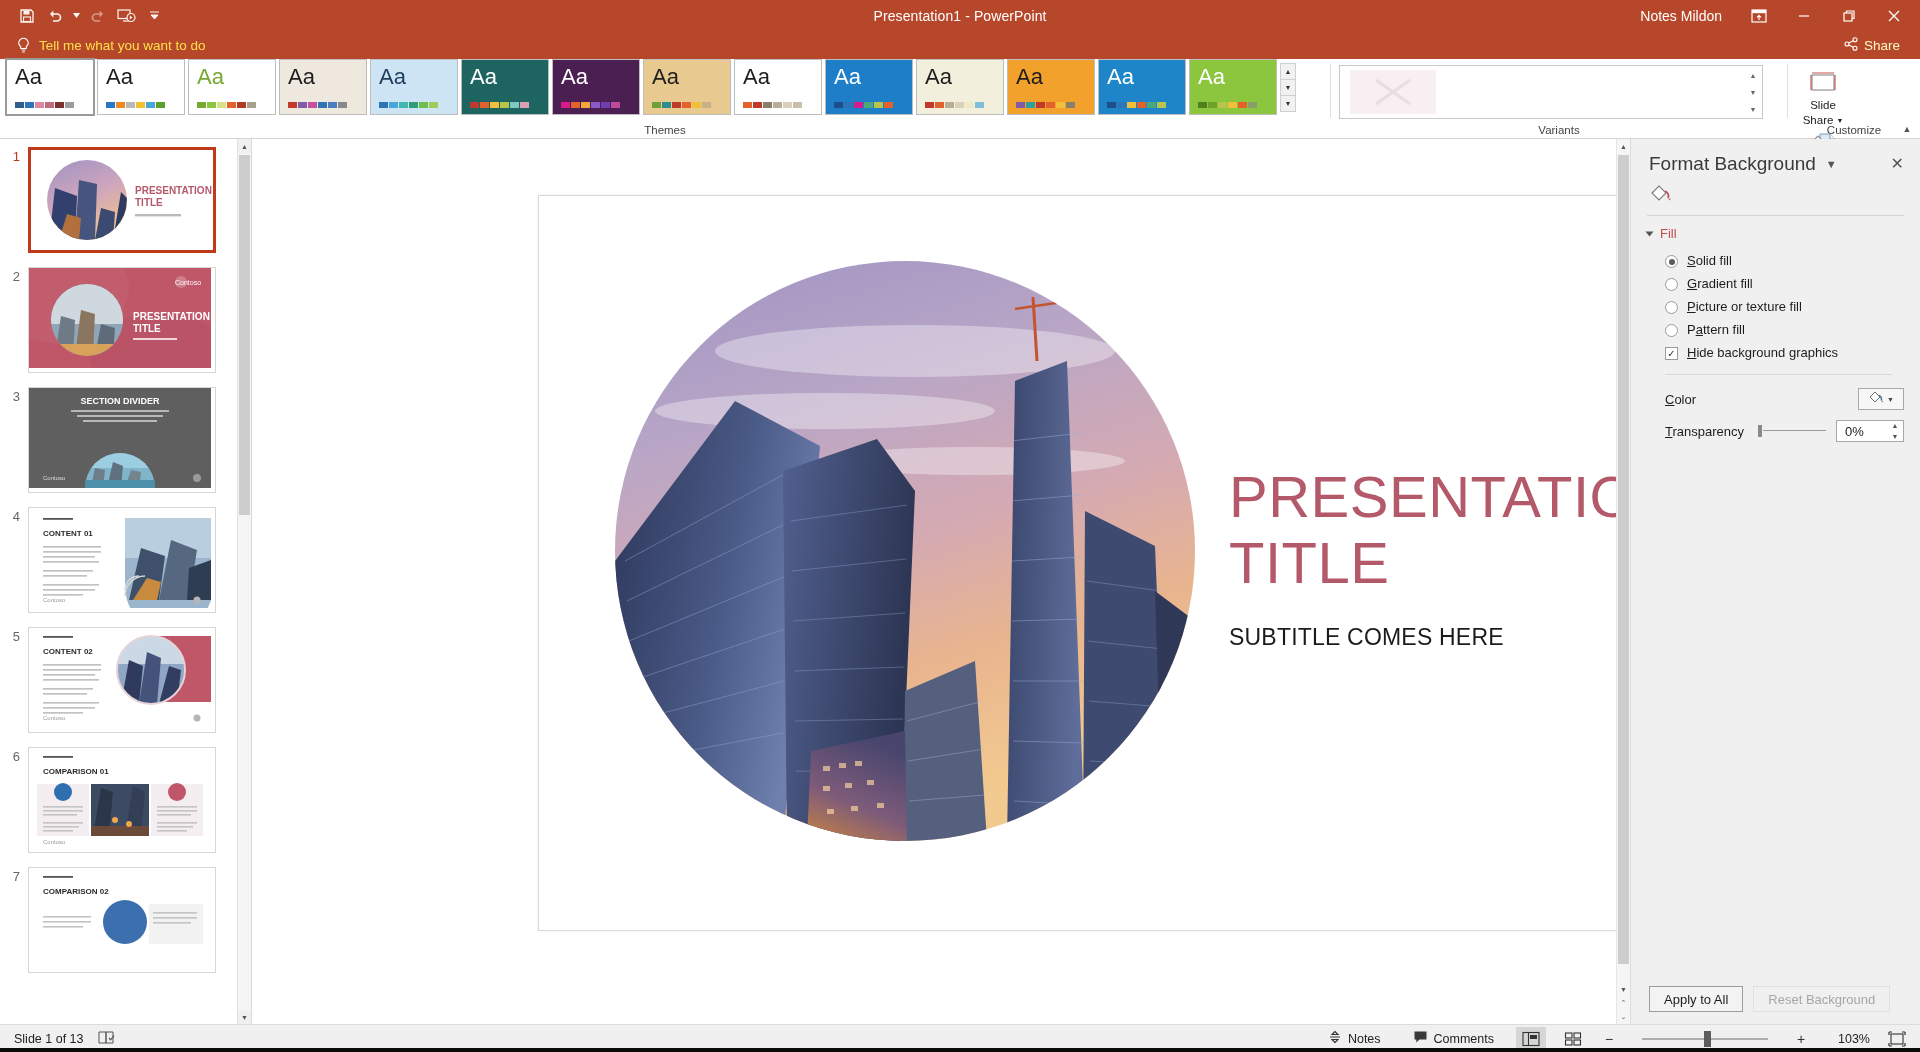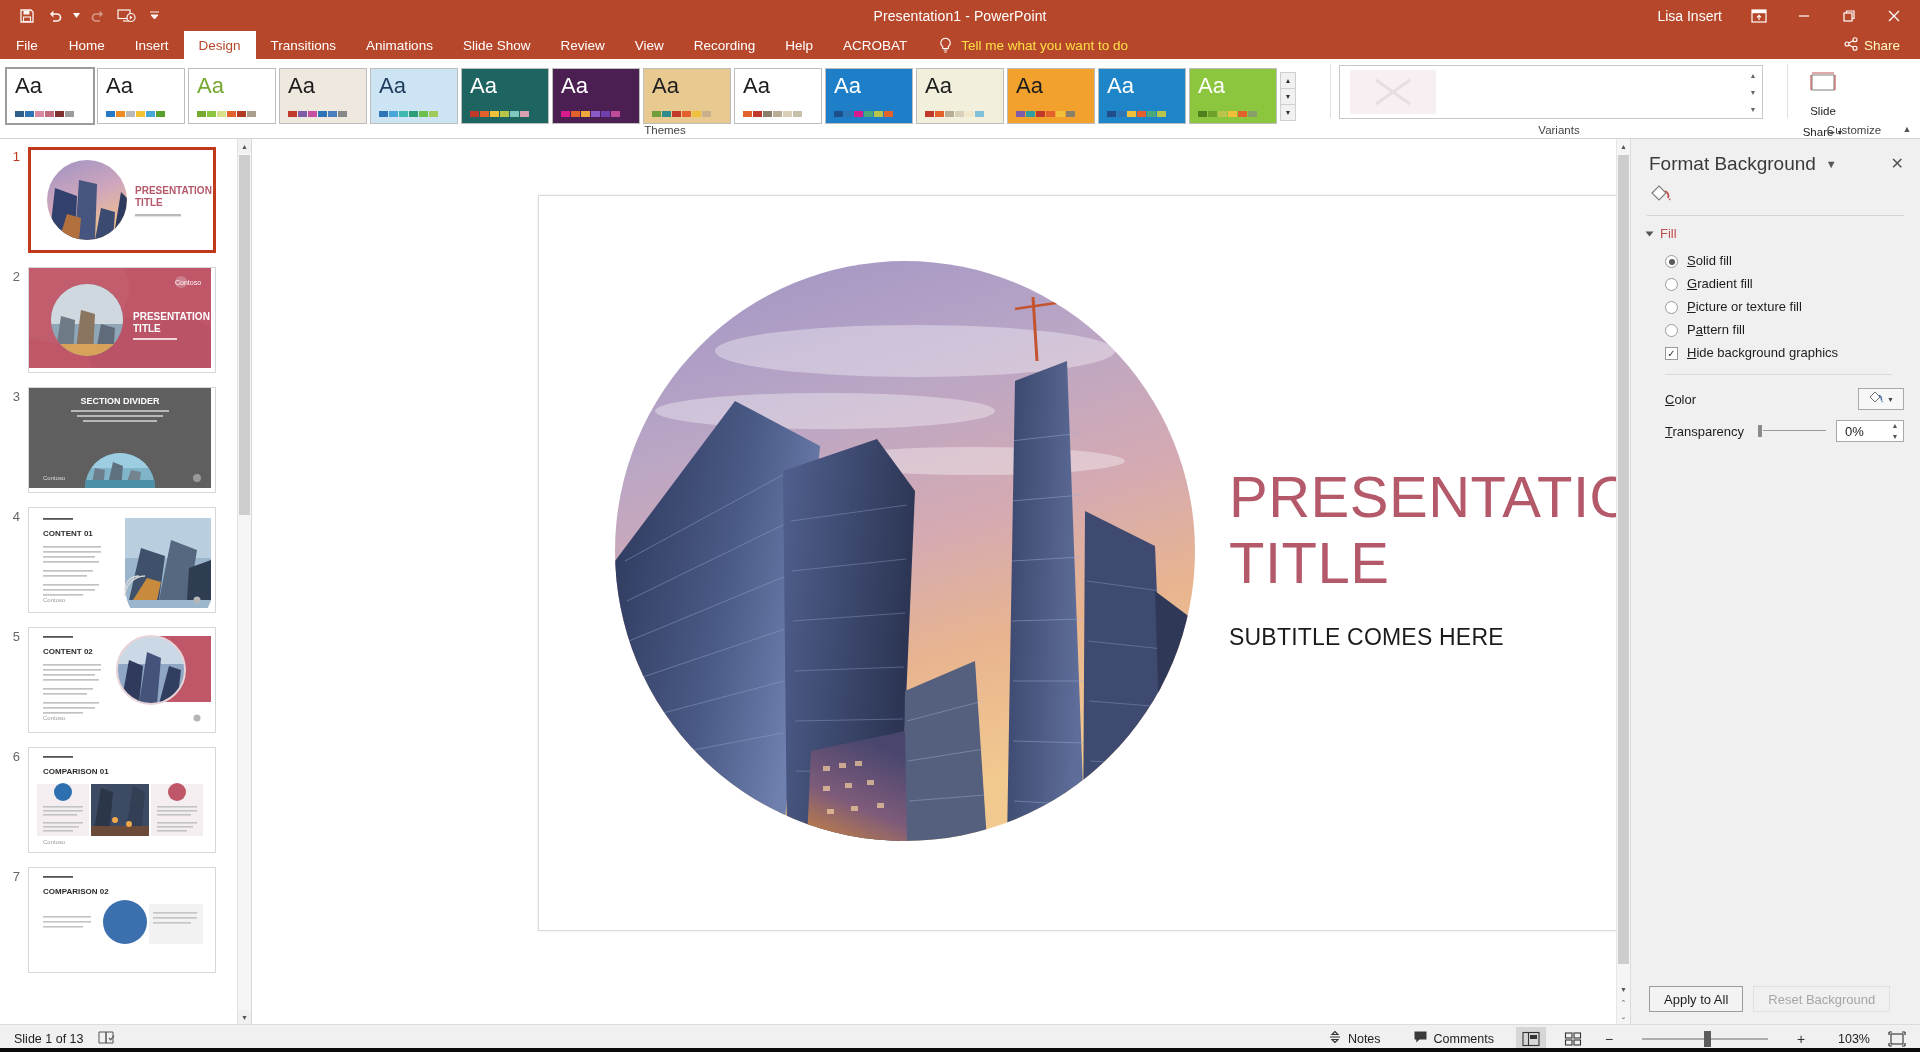--- a/index.html
+++ b/index.html
@@ -55,21 +55,21 @@
   
   .ribbon {
     height:80px; background:#fff; display:flex; align-items:stretch;
     border-bottom:1px solid #d4d4d4; position:relative; flex:0 0 80px;
   }
   .grp { display:flex; flex-direction:column; position:relative; }
   .grp-label {
     position:absolute; bottom:0; left:0; right:0; text-align:center;
     font-size:11.5px; color:#444; height:16px; line-height:16px;
   }
-  .themes-grp { flex:0 0 1330px; padding:9px 0 0 3px; }
+  .themes-grp { flex:0 0 1330px; padding:0 0 0 3px; }
   .theme-strip { display:flex; gap:3px; height:56px; padding-left:3px; }
   .theme {
     width:88px; height:56px; border:1px solid #bdbdbd; background:#fff;
     position:relative; overflow:hidden; flex:0 0 88px;
   }
   .theme.selected { outline:2px solid #9b9b9b; outline-offset:-1px; box-shadow:0 0 0 1px #fff inset; }
   .theme .aa {
     position:absolute; left:8px; top:5px; font-size:22px; line-height:24px; color:#1d1d1d;
   }
   .theme .swatches { position:absolute; bottom:6px; left:8px; display:flex; gap:1px; }
@@ -93,21 +93,21 @@
   .variant .x {
     position:absolute; inset:0;
   }
   .var-scroll { position:absolute; right:2px; top:2px; bottom:2px; width:14px;
                 display:flex; flex-direction:column; justify-content:space-between;}
   .vs-btn { width:14px; height:14px; display:flex; align-items:center; justify-content:center;
             font-size:7px; color:#666; }
 
   .customize-grp { flex:0 0 132px; padding:5px 4px 0 4px; display:flex; }
   .big-btn {
-    width:62px; display:flex; flex-direction:column; align-items:center; gap:8px;
+    width:62px; display:flex; flex-direction:column; align-items:center; gap:2px;
     padding-top:3px; font-size:11.5px; color:#222; text-align:left; line-height:13px;
   }
   .big-btn .gicon { height:30px; display:flex; align-items:center; justify-content:center; }
   .ribbon-collapse {
     position:absolute; right:6px; bottom:2px; width:14px; height:14px;
     display:flex; align-items:center; justify-content:center; color:#555; font-size:9px;
   }
 
   
   .work { flex:1 1 auto; display:flex; min-height:0; background:#fff; }
@@ -266,21 +266,21 @@
           </svg>
       </div>
       <div class="qat-btn">
         <svg width="11" height="11" viewBox="0 0 11 11">
             <path d="M1 2h9M2 5h7L5.5 9z" fill="#fff" stroke="#fff" stroke-width="1"></path>
           </svg>
       </div>
     </div>
     <div class="app-title">Presentation1  -  PowerPoint</div>
     <div class="tb-right">
-      <div class="user-name">Lisa Insert</div>
+      <div class="user-name">Notes Mildon</div>
       <div class="win-btn">
         <svg width="16" height="14" viewBox="0 0 16 14">
             <rect x="1" y="1" width="14" height="12" fill="none" stroke="#fff" stroke-width="1.2"></rect>
             <rect x="1" y="1" width="14" height="3.2" fill="#fff"></rect>
             <path d="M8 11V6.5M6 8.3 8 6.3l2 2" stroke="#fff" stroke-width="1.2" fill="none"></path>
           </svg>
       </div>
       <div class="win-btn">
         <svg width="14" height="14" viewBox="0 0 14 14">
             <path d="M2 7h10" stroke="#fff" stroke-width="1.2"></path>
@@ -294,34 +294,20 @@
       </div>
       <div class="win-btn close">
         <svg width="14" height="14" viewBox="0 0 14 14">
             <path d="M2 2l10 10M12 2L2 12" stroke="#fff" stroke-width="1.3"></path>
           </svg>
       </div>
     </div>
   </div>
 
   <div class="tabbar">
-    <div id="tabs-host" style="display:flex;align-items:flex-end;">
-        <div class="tab">File</div>
-        <div class="tab">Home</div>
-        <div class="tab">Insert</div>
-        <div class="tab active">Design</div>
-        <div class="tab">Transitions</div>
-        <div class="tab">Animations</div>
-        <div class="tab">Slide Show</div>
-        <div class="tab">Review</div>
-        <div class="tab">View</div>
-        <div class="tab">Recording</div>
-        <div class="tab">Help</div>
-        <div class="tab">ACROBAT</div>
-      </div>
     <div class="tellme">
       <span class="bulb">
         <svg width="15" height="17" viewBox="0 0 15 17">
             <path d="M7.5 1.2a4.6 4.6 0 0 0-2.8 8.3v2h5.6v-2A4.6 4.6 0 0 0 7.5 1.2z" fill="none" stroke="#fff" stroke-width="1.1"></path>
             <path d="M5.6 13h3.8M6.3 15h2.4" stroke="#fff" stroke-width="1.1"></path>
           </svg>
       </span>
       <span>Tell me what you want to do</span>
     </div>
     <div class="share-btn">

